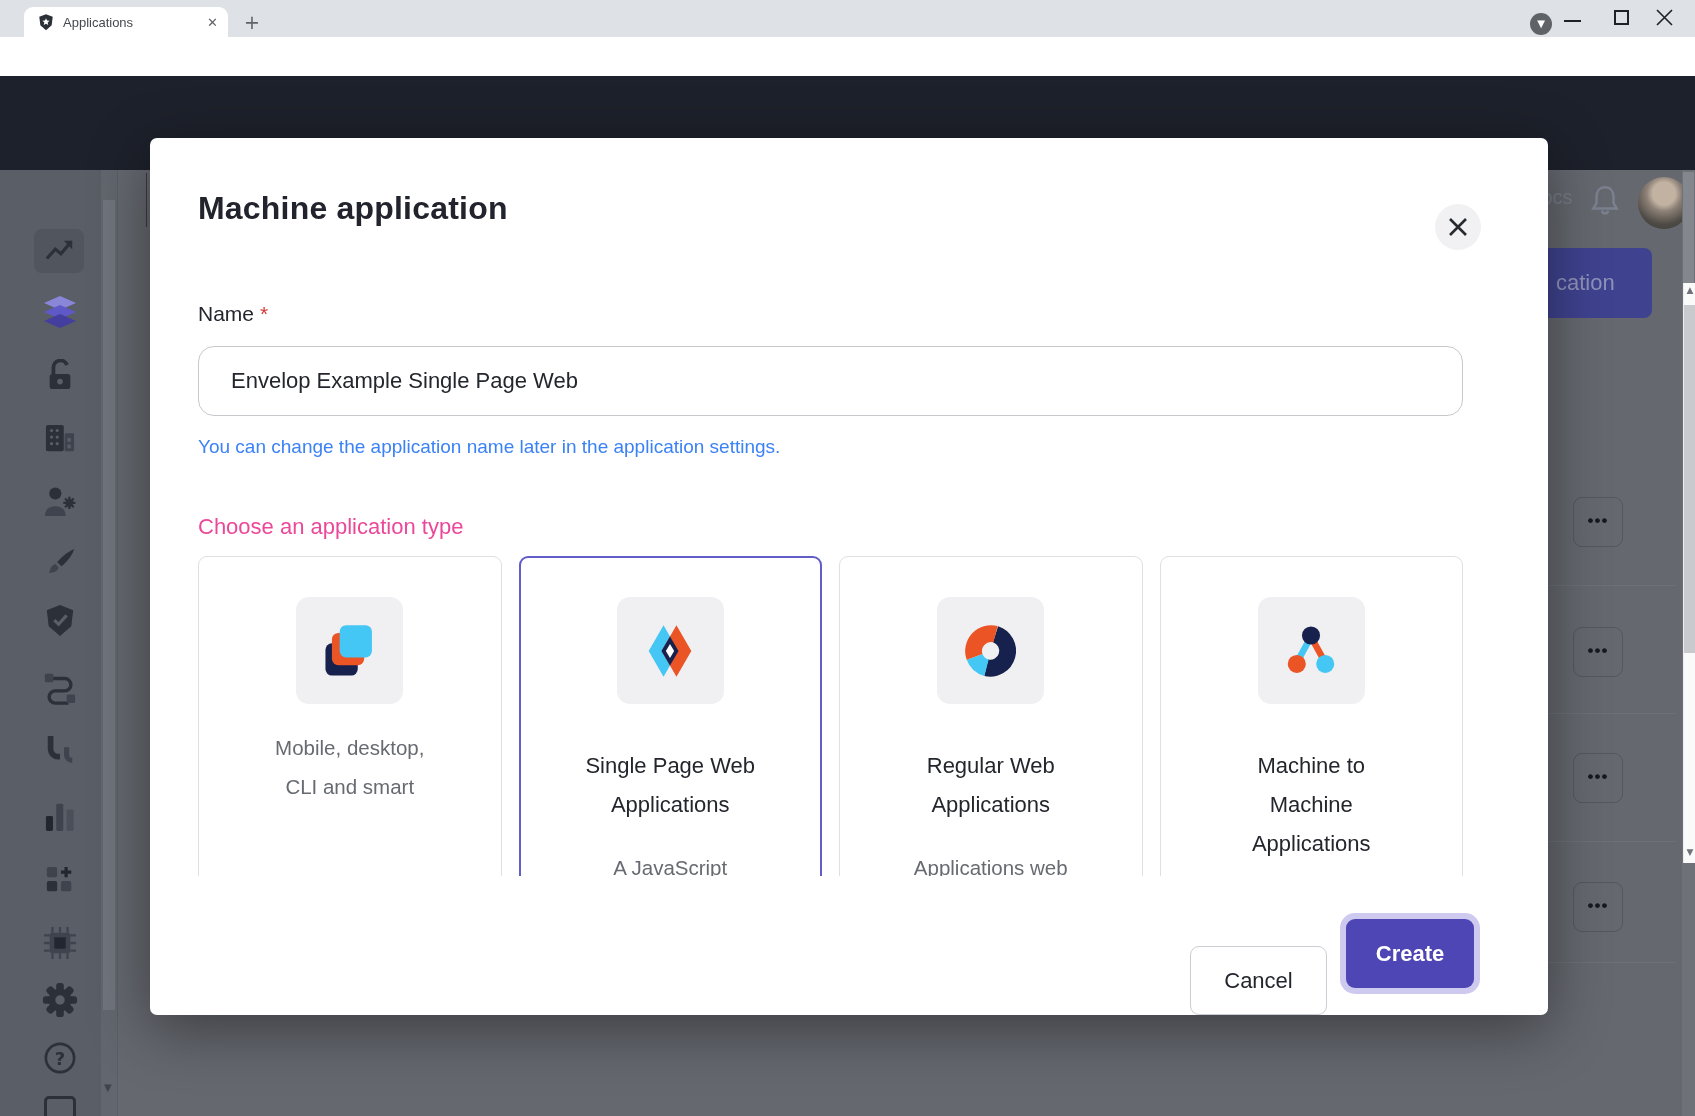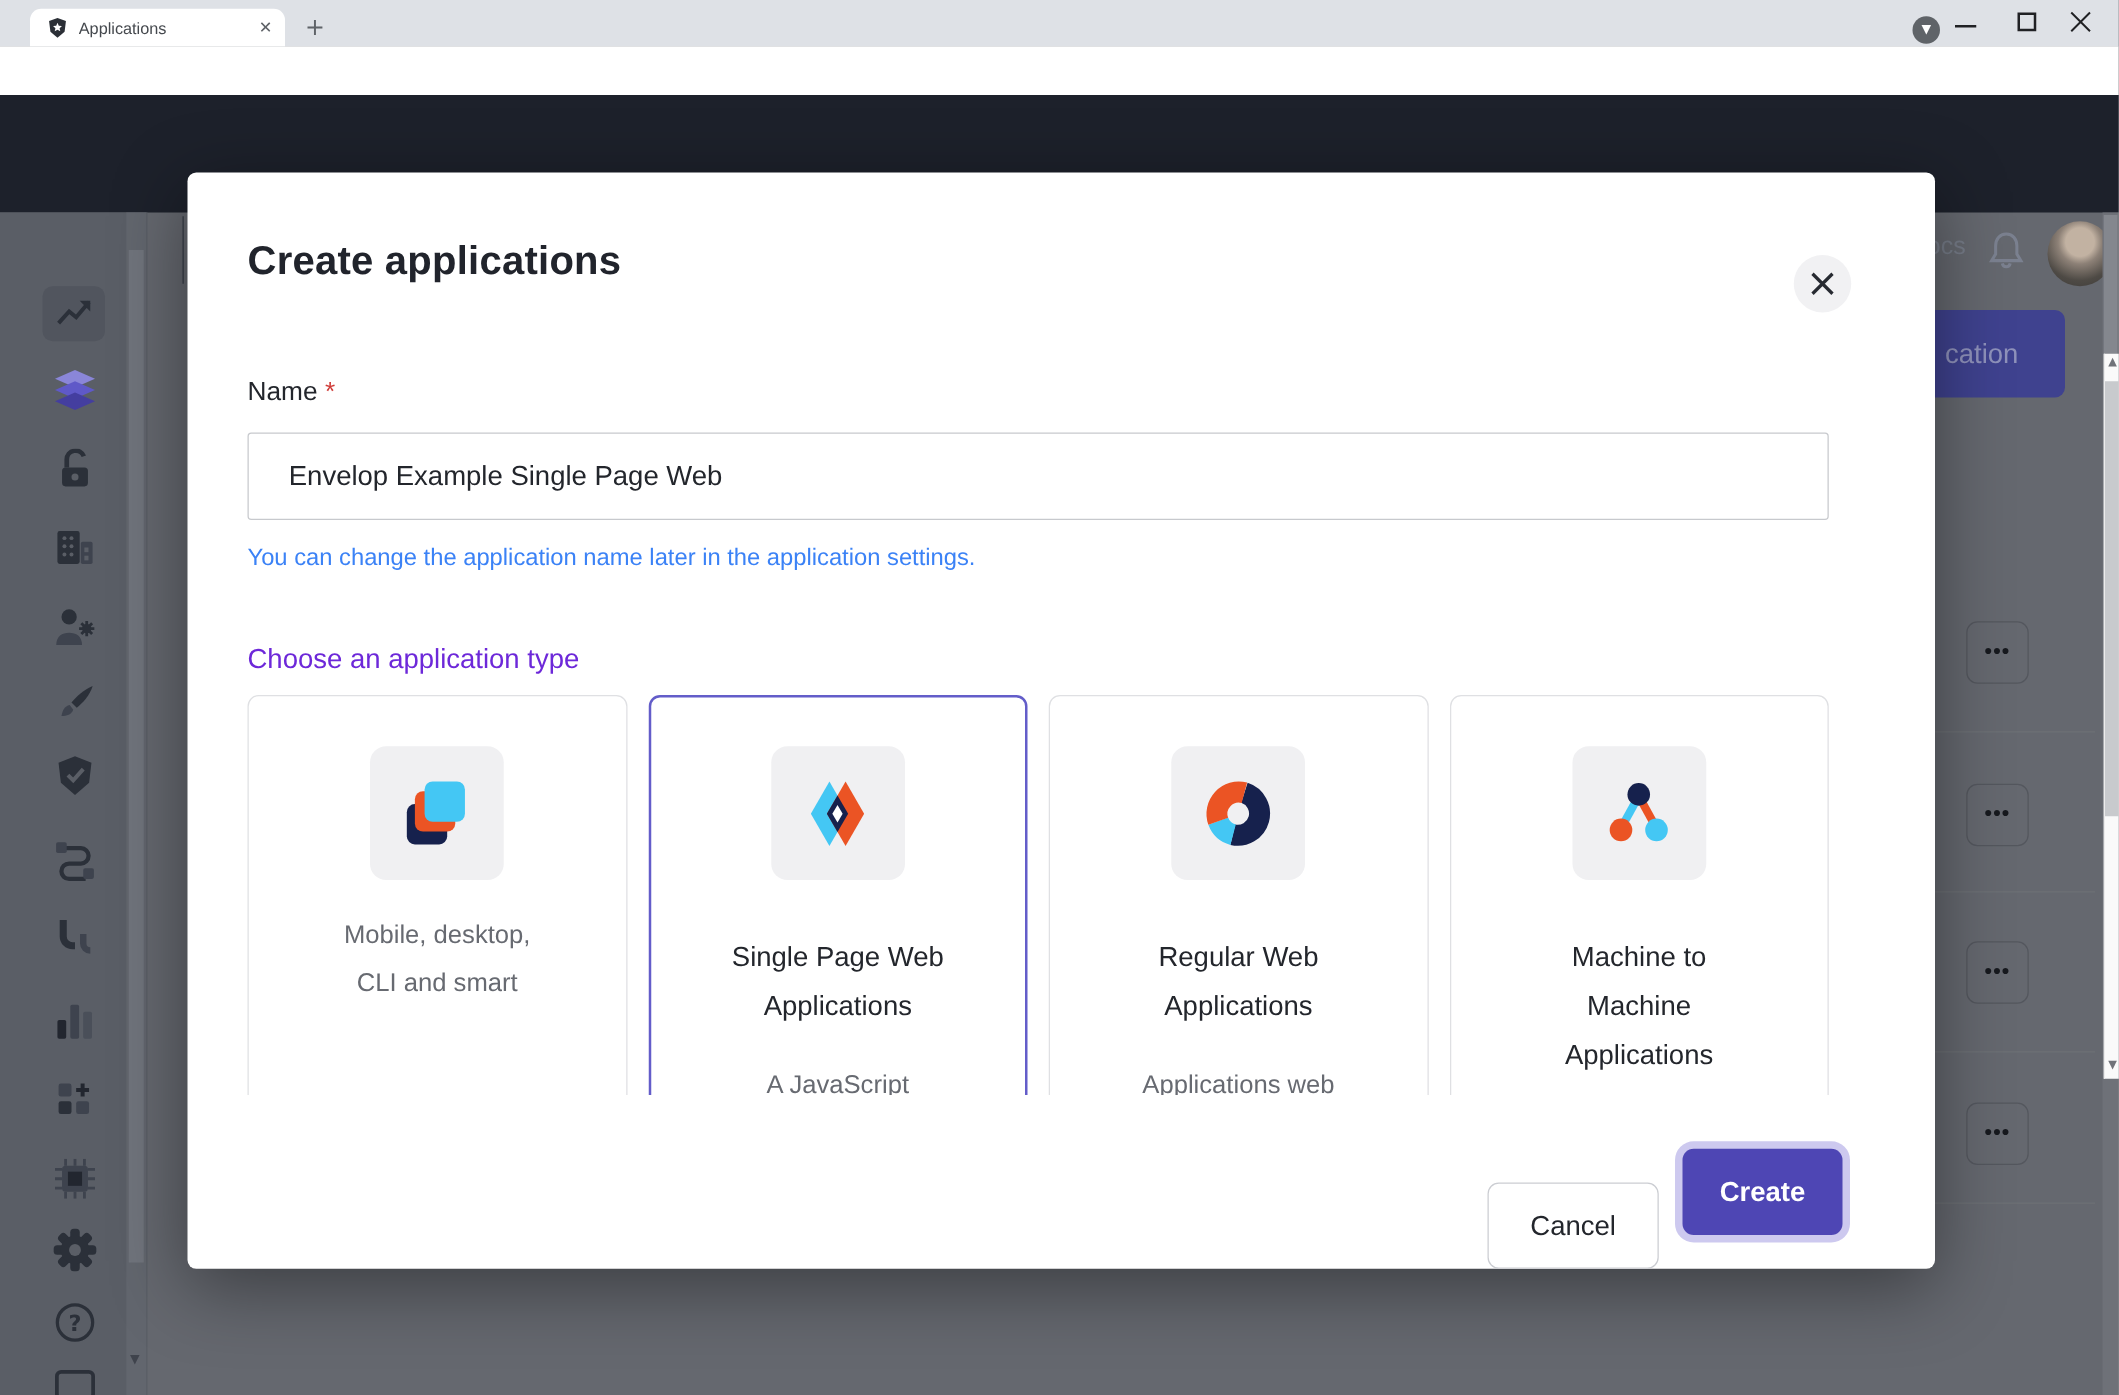--- a/index.html
+++ b/index.html
@@ -58,23 +58,23 @@
   #page-scroll-thumb { left:1683px; top:172px; width:11px; height:388px; background:#84878e; }
 
   
   #modal { left:150px; top:138px; width:1398px; height:877px; background:#ffffff; border-radius:7px; box-shadow:0 14px 60px rgba(0,0,0,0.42); }
   #modal-title { left:48px; top:52px; font-size:32px; font-weight:bold; color:#21242c; letter-spacing:.2px; }
   #modal-close { left:1285px; top:66px; width:46px; height:46px; border-radius:50%; background:#f1f1f3; display:flex; align-items:center; justify-content:center; }
   #modal-viewport { left:0; top:140px; width:1398px; height:598px; overflow:hidden; }
   #modal-content { padding:24px 86px 0 48px; }
   .field-label { font-size:21px; color:#23262c; }
   .req { color:#d03c38; margin-left:6px; }
-  #name-input { display:block; margin-top:20px; width:1265px; height:70px; border:1px solid #c7c9cd; border-radius:3px; padding:0 32px; font-size:22px; color:#23262c; font-family:"Liberation Sans",sans-serif; background:#fff; outline:none; }
+  #name-input { display:block; margin-top:20px; width:1265px; height:70px; border:1px solid #c7c9cd; border-radius:16px; padding:0 32px; font-size:22px; color:#23262c; font-family:"Liberation Sans",sans-serif; background:#fff; outline:none; }
   #name-help { margin-top:20px; font-size:19px; color:#3b82f6; }
-  #choose-label { margin-top:56px; font-size:22px; color:#6d28d9; }
+  #choose-label { margin-top:56px; font-size:22px; color:#ec4899; }
   #cards { margin-top:16px; width:1265px; display:grid; grid-template-columns:repeat(4,1fr); gap:17px; }
   .card { height:430px; background:#fff; border:1px solid #dfe0e3; border-radius:9px; padding-top:40px; text-align:center; }
   .card.selected { border:2px solid #635dc9; padding-top:39px; }
   .card-tile { width:107px; height:107px; margin:0 auto; background:#f0f0f2; border-radius:13px; display:flex; align-items:center; justify-content:center; }
   .card-title { margin-top:42px; font-size:22px; line-height:39px; color:#23262c; white-space:pre-line; }
   .card-desc { margin-top:24px; font-size:20.5px; line-height:39px; color:#676a71; white-space:pre-line; }
   #modal-scrollbar { left:1533px; top:145px; width:13px; height:580px; background:#fafafa; border-left:1px solid #ececec; }
   .m-arrow { left:1534px; width:12px; text-align:center; font-size:9px; color:#707379; }
   #modal-thumb { left:1534px; top:167px; width:12px; height:348px; background:#c8cacd; }
   #cancel-btn { left:1040px; top:808px; width:137px; height:69px; background:#fff; border:1px solid #cbcdd2; border-radius:9px; font-size:22px; color:#23262c; text-align:center; line-height:67px; }
@@ -349,21 +349,21 @@
 <div class="abs bg-row-line" style="top:841px;"></div>
 <div class="abs bg-row-line" style="top:962px;"></div>
 <div class="abs bg-dots-btn" style="top:497px;">•••</div>
 <div class="abs bg-dots-btn" style="top:627px;">•••</div>
 <div class="abs bg-dots-btn" style="top:753px;">•••</div>
 <div class="abs bg-dots-btn" style="top:882px;">•••</div>
 <div class="abs" id="page-scrollbar"></div>
 <div class="abs" id="page-scroll-thumb"></div>
 
 <div class="abs" id="modal">
-  <div class="abs" id="modal-title">Create applications</div>
+  <div class="abs" id="modal-title">Machine application</div>
   <div class="abs" id="modal-close">
     <svg width="20" height="20" viewBox="0 0 20 20">
         <path d="M2 2l16 16M18 2 2 18" stroke="#272a31" stroke-width="2.6"></path>
       </svg>
   </div>
 
   <div class="abs" id="modal-viewport">
     <div id="modal-content">
       <div>
         <span class="field-label">Name</span><span class="field-label req">*</span>

